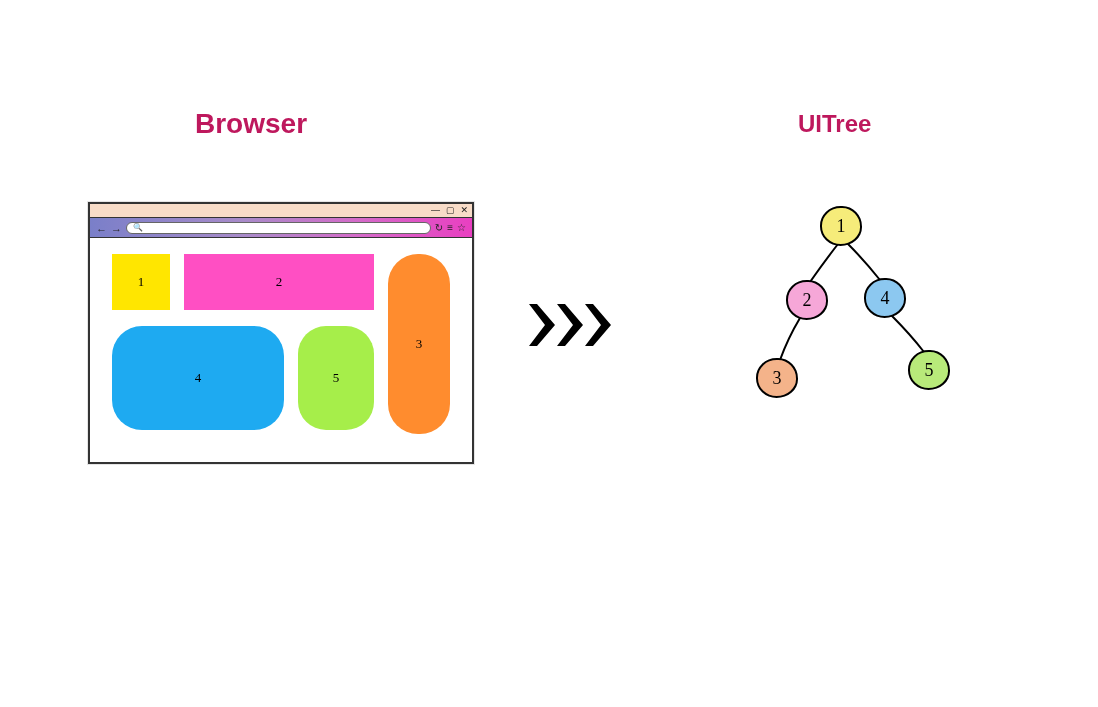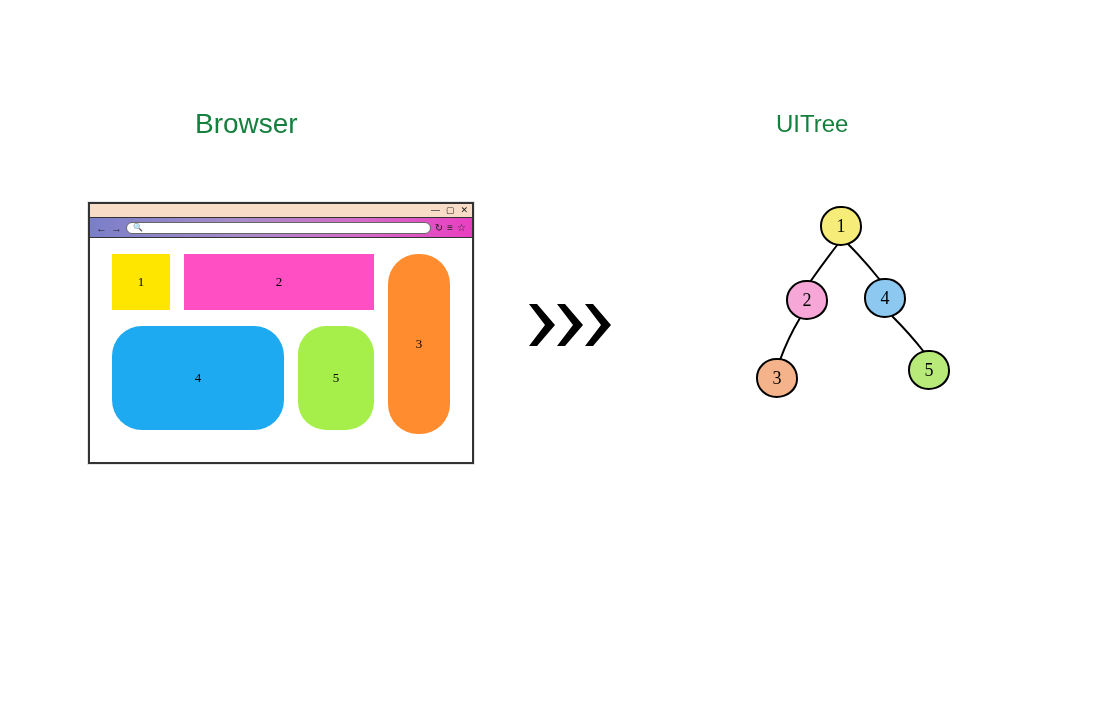--- a/index.html
+++ b/index.html
@@ -6,25 +6,25 @@
     body {
       width: 1098px;
       height: 707px;
       background: #ffffff;
       font-family: 'Comic Sans MS', cursive, sans-serif;
       position: relative;
     }
     .title {
       position: absolute;
       font-size: 28px;
-      font-weight: normal;
-      color: #15803d;
+      font-weight: bold;
+      color: #be185d;
     }
     .title-browser { left: 195px; top: 108px; }
-    .title-uitree { left: 776px; top: 110px; font-family: Arial, sans-serif; font-size: 24px; }
+    .title-uitree { left: 798px; top: 110px; font-family: Arial, sans-serif; font-size: 24px; }
 
     
     .browser {
       position: absolute;
       left: 88px;
       top: 202px;
       width: 386px;
       height: 262px;
       border: 2px solid #333;
       background: #fff;

